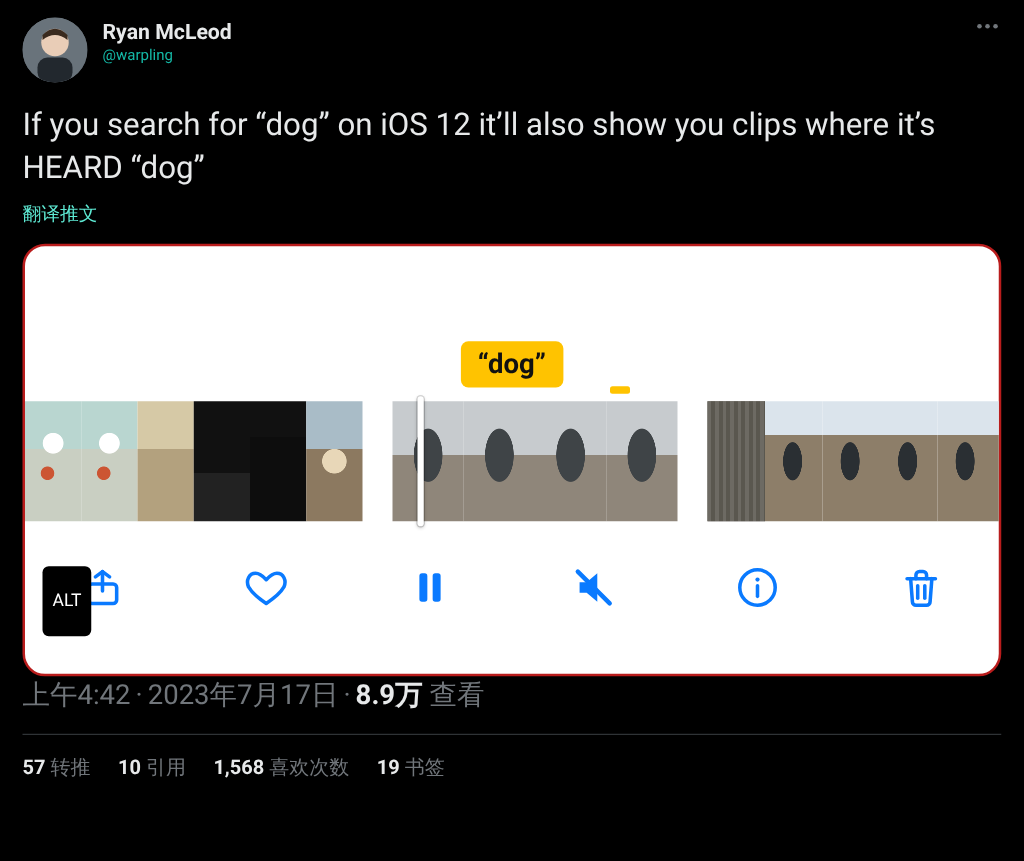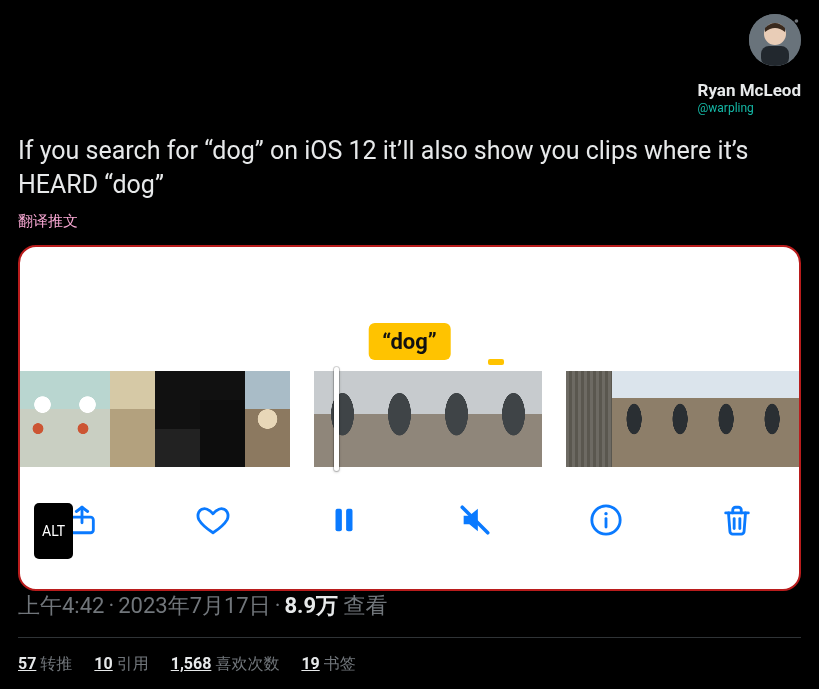--- a/index.html
+++ b/index.html
@@ -17,23 +17,22 @@
   }
   .more {
     position: absolute;
     top: 10px;
     right: 18px;
     color: #71767b;
     cursor: pointer;
   }
   .header {
     display: flex;
-    align-items: flex-end;
+    align-items: flex-start;
     gap: 12px;
-    flex-direction: column;
   }
   .avatar {
     width: 52px;
     height: 52px;
     border-radius: 50%;
     overflow: hidden;
     background: linear-gradient(135deg, #7a868f 0%, #3b4249 100%);
     flex-shrink: 0;
     position: relative;
   }
@@ -47,21 +46,21 @@
   .tweet-text {
     margin-top: 18px;
     font-size: 25px;
     line-height: 1.35;
     color: #e7e9ea;
     font-weight: 400;
   }
   .translate-link {
     display: inline-block;
     margin-top: 10px;
-    color: #f9a8d4;
+    color: #5eead4;
     font-size: 15px;
     cursor: pointer;
   }
   .media-card {
     margin-top: 14px;
     border-radius: 18px;
     overflow: hidden;
     background: #fff;
     width: 100%;
     height: 346px;
@@ -191,21 +190,21 @@
     background: #2f3336;
     margin-top: 16px;
   }
   .stats {
     display: flex;
     gap: 22px;
     padding: 16px 0;
     font-size: 16px;
   }
   .stat { color: #71767b; cursor: pointer; }
-  .stat .n { color: #e7e9ea; font-weight: 700; margin-right: 4px; text-decoration: underline; }
+  .stat .n { color: #e7e9ea; font-weight: 700; margin-right: 4px; }
 </style>
 </head>
 <body>
 
 <div class="tweet">
 
   <div class="more">
     <svg viewBox="0 0 24 24" width="22" height="22" fill="currentColor">
         <circle cx="5" cy="12" r="2"></circle>
         <circle cx="12" cy="12" r="2"></circle>

